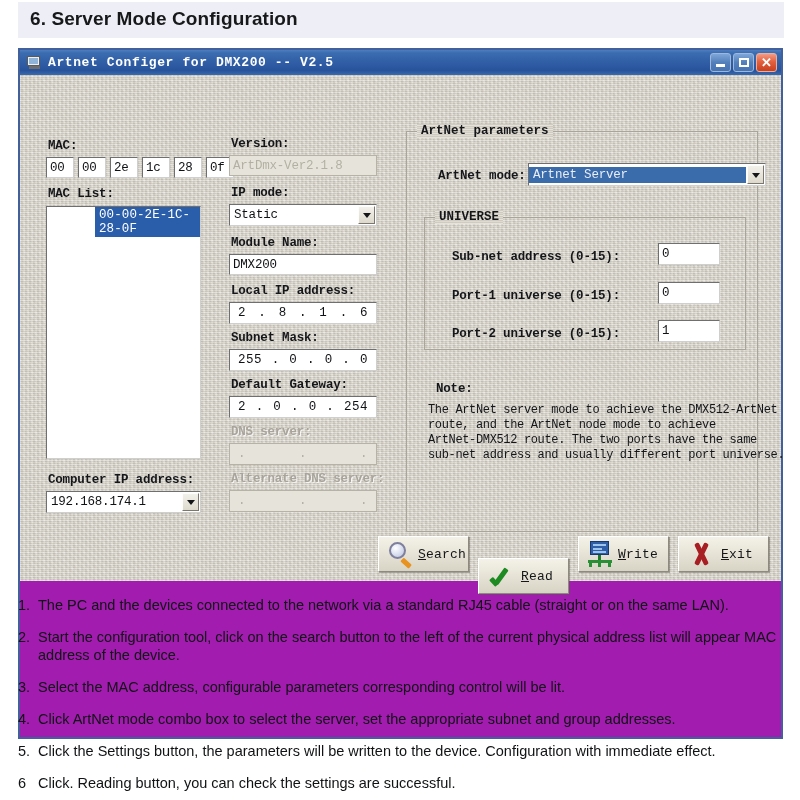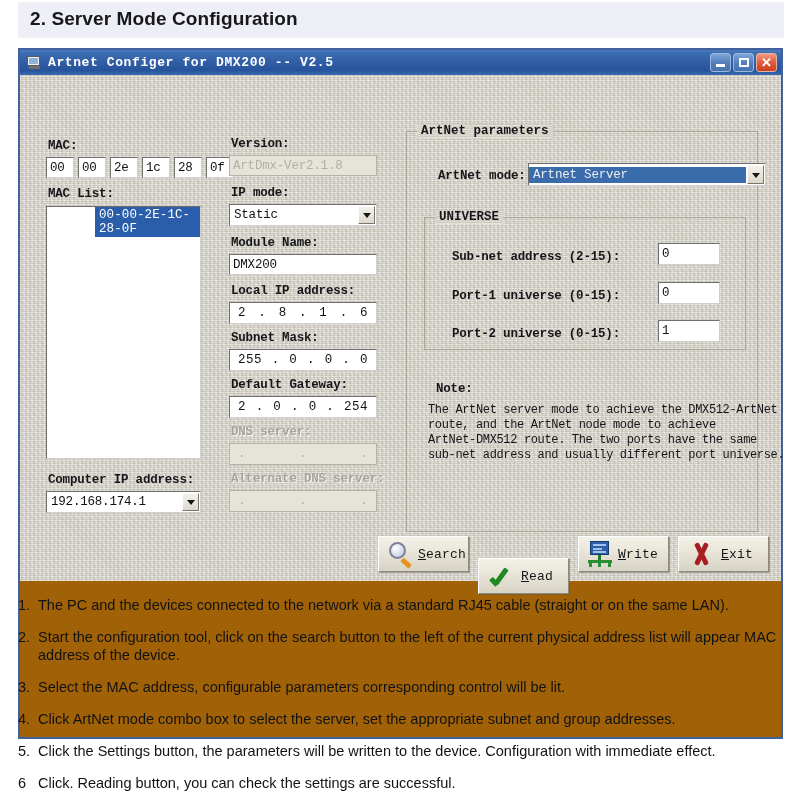--- a/index.html
+++ b/index.html
@@ -18,21 +18,21 @@
     position:absolute;left:30px;top:8px;
     font-size:19px;font-weight:bold;color:#17181a;
     letter-spacing:.1px;
     font-family:"Liberation Sans",sans-serif;
   }
   
   .window{
     position:absolute;left:18px;top:48px;width:765px;height:691px;
     border:2px solid #41609c;
     box-sizing:border-box;
-    background:#a16207;
+    background:#a21caf;
   }
   .titlebar{
     position:relative;height:25px;
     background:linear-gradient(180deg,#4b7ec0 0%,#3b6cb0 12%,#2f5ca4 55%,#27539b 82%,#3a6ab0 100%);
     display:flex;align-items:center;
   }
   .title-ico{
     width:15px;height:14px;margin-left:7px;margin-right:6px;position:relative;
     flex:0 0 auto;
   }
@@ -182,21 +182,21 @@
     display:flex;margin-bottom:14px;font-size:14.5px;color:#111214;line-height:18px;
     font-family:"Liberation Sans",sans-serif;
   }
   .instr .num{flex:0 0 auto;width:20px;}
   .instr .txt{flex:1;}
 </style>
 </head>
 <body>
 
 <div class="header-banner"></div>
-<div class="header-title">2. Server Mode Configuration</div>
+<div class="header-title">6. Server Mode Configuration</div>
 
 <div class="window">
 
   <div class="titlebar">
     <span class="title-ico">
       <span class="scr"></span>
         <span class="base"></span>
     </span>
     <span class="titletext">Artnet Configer for DMX200 -- V2.5</span>
     <span class="winbtns">
@@ -317,21 +317,21 @@
     <span class="lbl" style="left:418px;top:94px;">ArtNet mode:</span>
     <div class="combo sel" style="left:508px;top:88px;width:238px;height:23px;">
       <span class="ctext">Artnet Server</span>
       <span class="arrow"></span>
     </div>
 
     <div class="group" style="left:404px;top:142px;width:322px;height:133px;">
       <span class="gtitle">UNIVERSE</span>
     </div>
 
-    <span class="lbl" style="left:432px;top:175px;">Sub-net address (2-15):</span>
+    <span class="lbl" style="left:432px;top:175px;">Sub-net address (0-15):</span>
     <div class="fld" style="left:638px;top:168px;width:62px;height:22px;">
       <span>0</span>
     </div>
 
     <span class="lbl" style="left:432px;top:214px;">Port-1 universe (0-15):</span>
     <div class="fld" style="left:638px;top:207px;width:62px;height:22px;">
       <span>0</span>
     </div>
 
     <span class="lbl" style="left:432px;top:252px;">Port-2 universe (0-15):</span>

